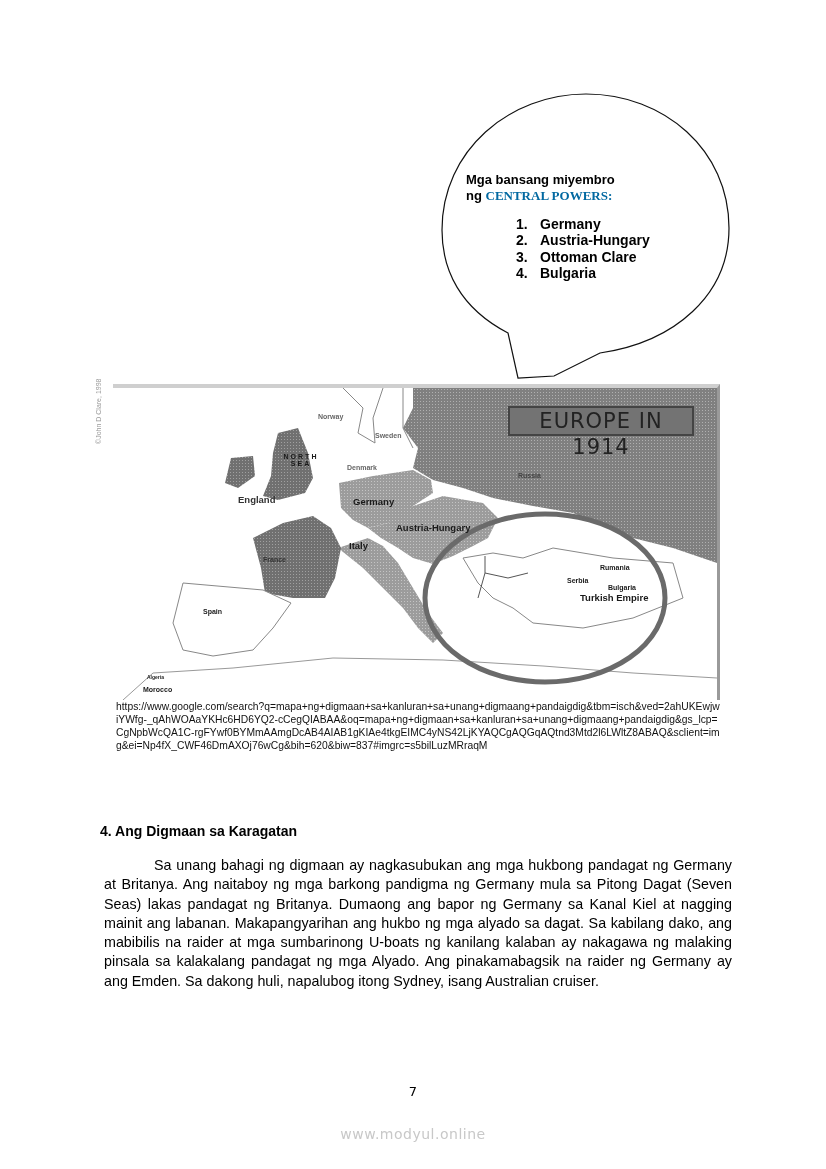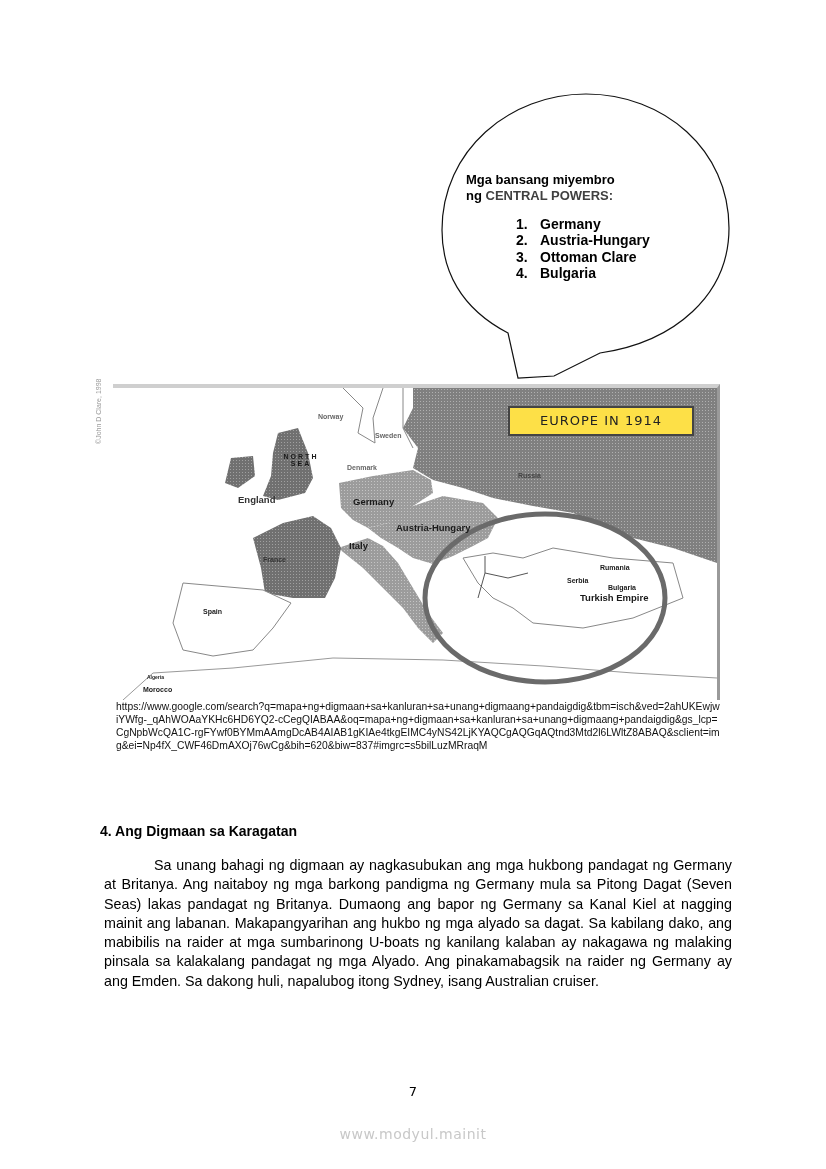--- a/index.html
+++ b/index.html
@@ -4,35 +4,35 @@
 <style>
   html, body { margin: 0; padding: 0; background: #ffffff; }
   body { width: 826px; height: 1169px; position: relative; overflow: hidden;
          font-family: "Liberation Sans", sans-serif; color: #000; }
 
   
   #bubble { position: absolute; left: 440px; top: 90px; width: 292px; height: 300px; }
   #bubble svg { position: absolute; left: 0; top: 0; }
   .bubble-text { position: absolute; left: 466px; top: 172px; width: 200px;
                  font-weight: bold; font-size: 13px; line-height: 16px; }
-  .bubble-text .accent { color: #404040; }
+  .bubble-text .accent { color: #0369a1; font-family: Liberation Serif, serif; }
   .bubble-list { position: absolute; left: 516px; top: 216px; font-weight: bold;
                  font-size: 14px; line-height: 16.3px; margin: 0; padding: 0; list-style: none; }
   .bubble-list li { white-space: nowrap; }
   .bubble-list .num { display: inline-block; width: 24px; }
 
   
   #map { position: absolute; left: 113px; top: 384px; width: 604px; height: 312px;
          background: #ffffff; border-top: 4px solid #cfcfcf; border-right: 3px solid #9a9a9a; }
   #map svg { position: absolute; left: 0; top: 0; }
   .map-label { position: absolute; font-weight: bold; font-size: 9.5px; color: #1a1a1a; white-space: nowrap; }
   .map-label.small { font-size: 7px; font-weight: bold; }
   .map-title { position: absolute; left: 395px; top: 18px; width: 186px; height: 30px;
-               background: #fde047; border: 2px solid #444; box-sizing: border-box;
-               font-family: "DejaVu Sans", sans-serif; font-size: 13px; letter-spacing: 1px;
+               background: #737373; border: 2px solid #444; box-sizing: border-box;
+               font-family: "DejaVu Sans", sans-serif; font-size: 21px; letter-spacing: 1px;
                text-align: center; line-height: 26px; color: #222; }
   .copyright { position: absolute; left: 2px; top: 4px; font-size: 7px; color: #999;
                transform: rotate(-90deg) translate(-52px, -20px); transform-origin: left top; white-space: nowrap; }
 
   
   #caption { position: absolute; left: 116px; top: 700px; width: 604px;
              font-size: 10.3px; line-height: 13px; word-break: break-all; color: #111; }
 
   
   #section-heading { position: absolute; left: 100px; top: 823px; font-weight: bold; font-size: 14px; }
@@ -133,13 +133,13 @@
   <div class="map-label small" style="left:495px;top:196px;">Bulgaria</div>
   <div class="map-label" style="left:582px;top:204px;transform:translateX(-115px);">Turkish Empire</div>
 </div>
 
 <div id="caption">https://www.google.com/search?q=mapa+ng+digmaan+sa+kanluran+sa+unang+digmaang+pandaigdig&amp;tbm=isch&amp;ved=2ahUKEwjwiYWfg-_qAhWOAaYKHc6HD6YQ2-cCegQIABAA&amp;oq=mapa+ng+digmaan+sa+kanluran+sa+unang+digmaang+pandaigdig&amp;gs_lcp=CgNpbWcQA1C-rgFYwf0BYMmAAmgDcAB4AIAB1gKIAe4tkgEIMC4yNS42LjKYAQCgAQGqAQtnd3Mtd2l6LWltZ8ABAQ&amp;sclient=img&amp;ei=Np4fX_CWF46DmAXOj76wCg&amp;bih=620&amp;biw=837#imgrc=s5bilLuzMRraqM</div>
 
 <div id="section-heading">4. Ang Digmaan sa Karagatan</div>
 <p id="body-text">Sa unang bahagi ng digmaan ay nagkasubukan ang mga hukbong pandagat ng Germany at Britanya. Ang naitaboy ng mga barkong pandigma ng Germany mula sa Pitong Dagat (Seven Seas) lakas pandagat ng Britanya. Dumaong ang bapor ng Germany sa Kanal Kiel at nagging mainit ang labanan. Makapangyarihan ang hukbo ng mga alyado sa dagat. Sa kabilang dako, ang mabibilis na raider at mga sumbarinong U-boats ng kanilang kalaban ay nakagawa ng malaking pinsala sa kalakalang pandagat ng mga Alyado. Ang pinakamabagsik na raider ng Germany ay ang Emden. Sa dakong huli, napalubog itong Sydney, isang Australian cruiser.</p>
 
 <div id="page-number">7</div>
-<div id="watermark">www.modyul.mainit</div>
+<div id="watermark">www.modyul.online</div>
 
 </body></html>

